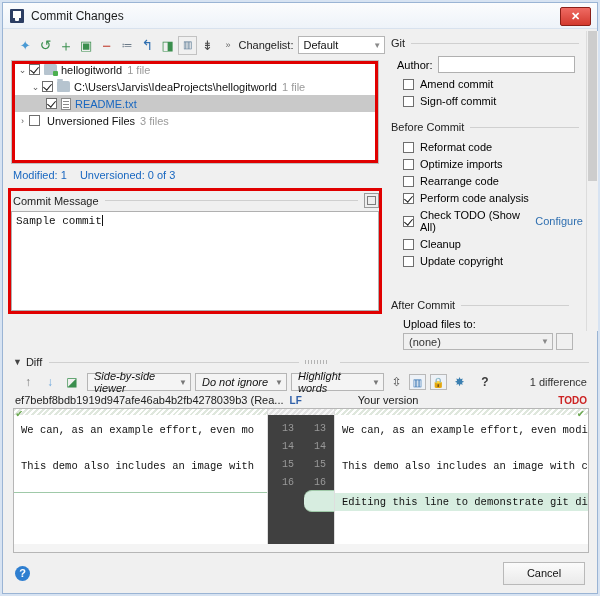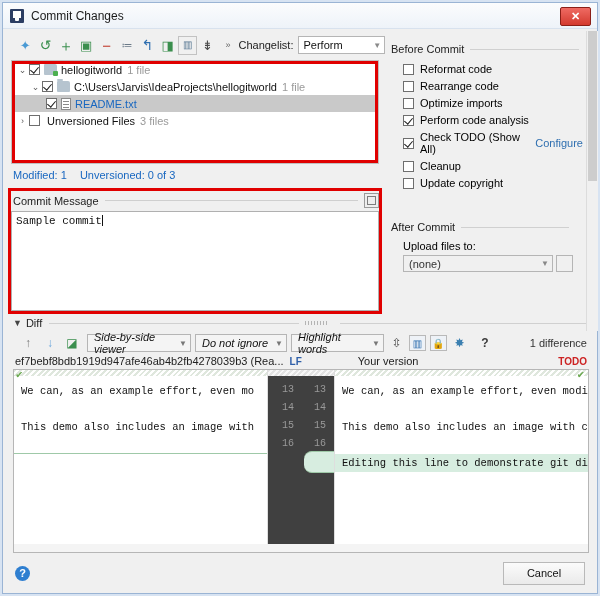--- a/index.html
+++ b/index.html
@@ -238,21 +238,21 @@
           <span class="tb-ico" style="color:#c03a2b;font-size:15px">−</span>
           <span class="tb-ico" style="color:#6b7a88;font-size:11px">≔</span>
           <span class="tb-ico" style="color:#2f6fb0;font-size:14px">↰</span>
           <span class="tb-ico" style="color:#3b8f4e;font-size:13px">◨</span>
           <span class="tb-ico" style="color:#5b7a95;border:1px solid #c2c2c2;width:18px;height:17px;font-size:10px">▥</span>
           <span class="tb-ico" style="color:#4a4a4a;font-size:13px">⇟</span>
           <span class="tb-sep"></span>
           <span class="tb-chev">»</span>
           <span class="tb-label">Changelist:</span>
           <span class="combo" style="width:90px">
-            <span>Perform</span>
+            <span>Default</span>
             <span class="arr">▼</span>
           </span>
         </div>
 
         <div class="tree-wrap">
           <div class="tree-row">
             <span class="twisty">⌄</span>
             <span class="cbx on"></span>
             <span class="folder green"></span>
             <span class="tname">hellogitworld</span>
@@ -290,37 +290,55 @@
             <span class="cm-rule"></span>
             <span class="cm-btn"></span>
           </div>
           <div class="cm-area"><span>Sample commit</span><span class="caret"></span></div>
           <div class="redbox" style="left:-3px;top:-3px;right:-3px;bottom:-3px;"></div>
         </div>
       </div>
 
       <div class="rightcol">
 
+        <div class="grp" style="margin-top:8px;padding-right:14px">
+          <div class="grp-head">
+            <span class="t">Git</span>
+            <span class="rule"></span>
+          </div>
+          <div class="field-row">
+            <label>Author:</label>
+            <span class="txtin"></span>
+          </div>
+          <div class="opt">
+            <span class="cbx"></span>
+            <span>Amend commit</span>
+          </div>
+          <div class="opt">
+            <span class="cbx"></span>
+            <span>Sign-off commit</span>
+          </div>
+        </div>
 
         <div class="grp" style="margin-top:14px;padding-right:14px">
           <div class="grp-head">
             <span class="t">Before Commit</span>
             <span class="rule"></span>
           </div>
           <div class="opt" style="margin-top:8px">
             <span class="cbx"></span>
             <span>Reformat code</span>
           </div>
           <div class="opt">
             <span class="cbx"></span>
+            <span>Optimize imports</span>
+          </div>
+          <div class="opt">
+            <span class="cbx"></span>
             <span>Rearrange code</span>
-          </div>
-          <div class="opt">
-            <span class="cbx"></span>
-            <span>Optimize imports</span>
           </div>
           <div class="opt">
             <span class="cbx on"></span>
             <span>Perform code analysis</span>
           </div>
           <div class="opt">
             <span class="cbx on"></span>
             <span>Check TODO (Show All)</span>
             <span class="lnk">Configure</span>
           </div>

